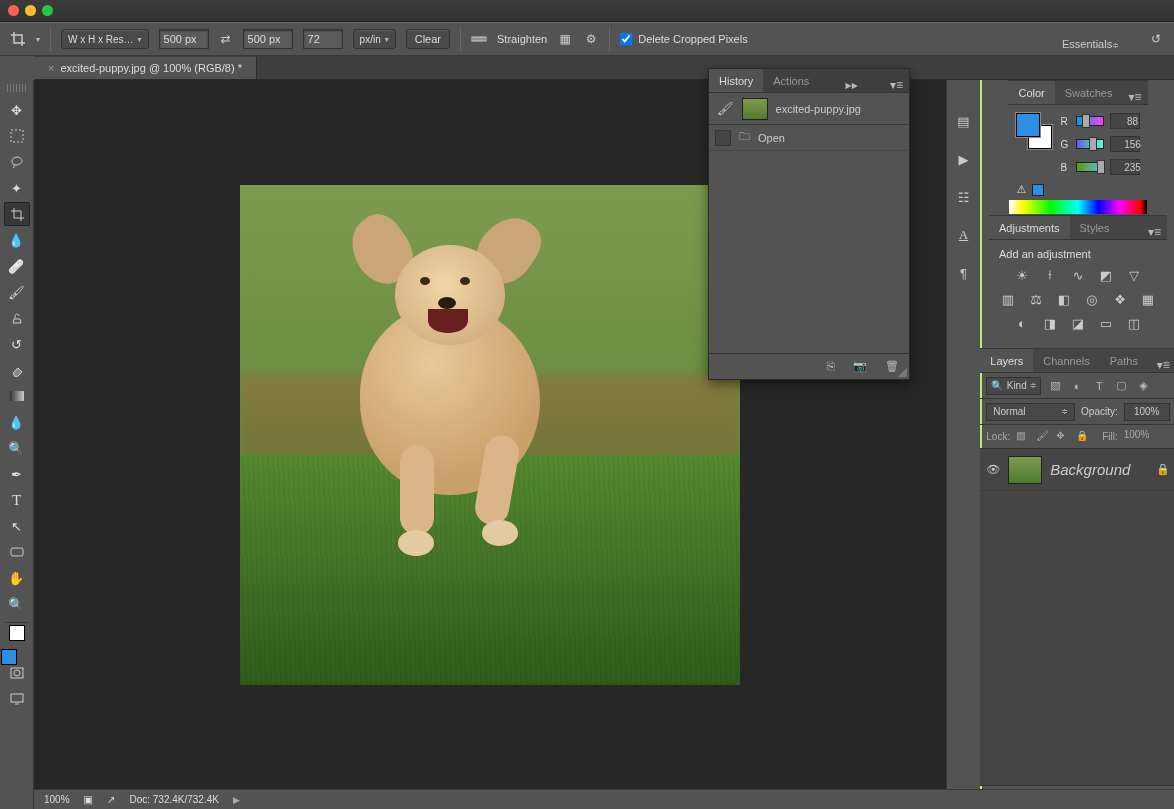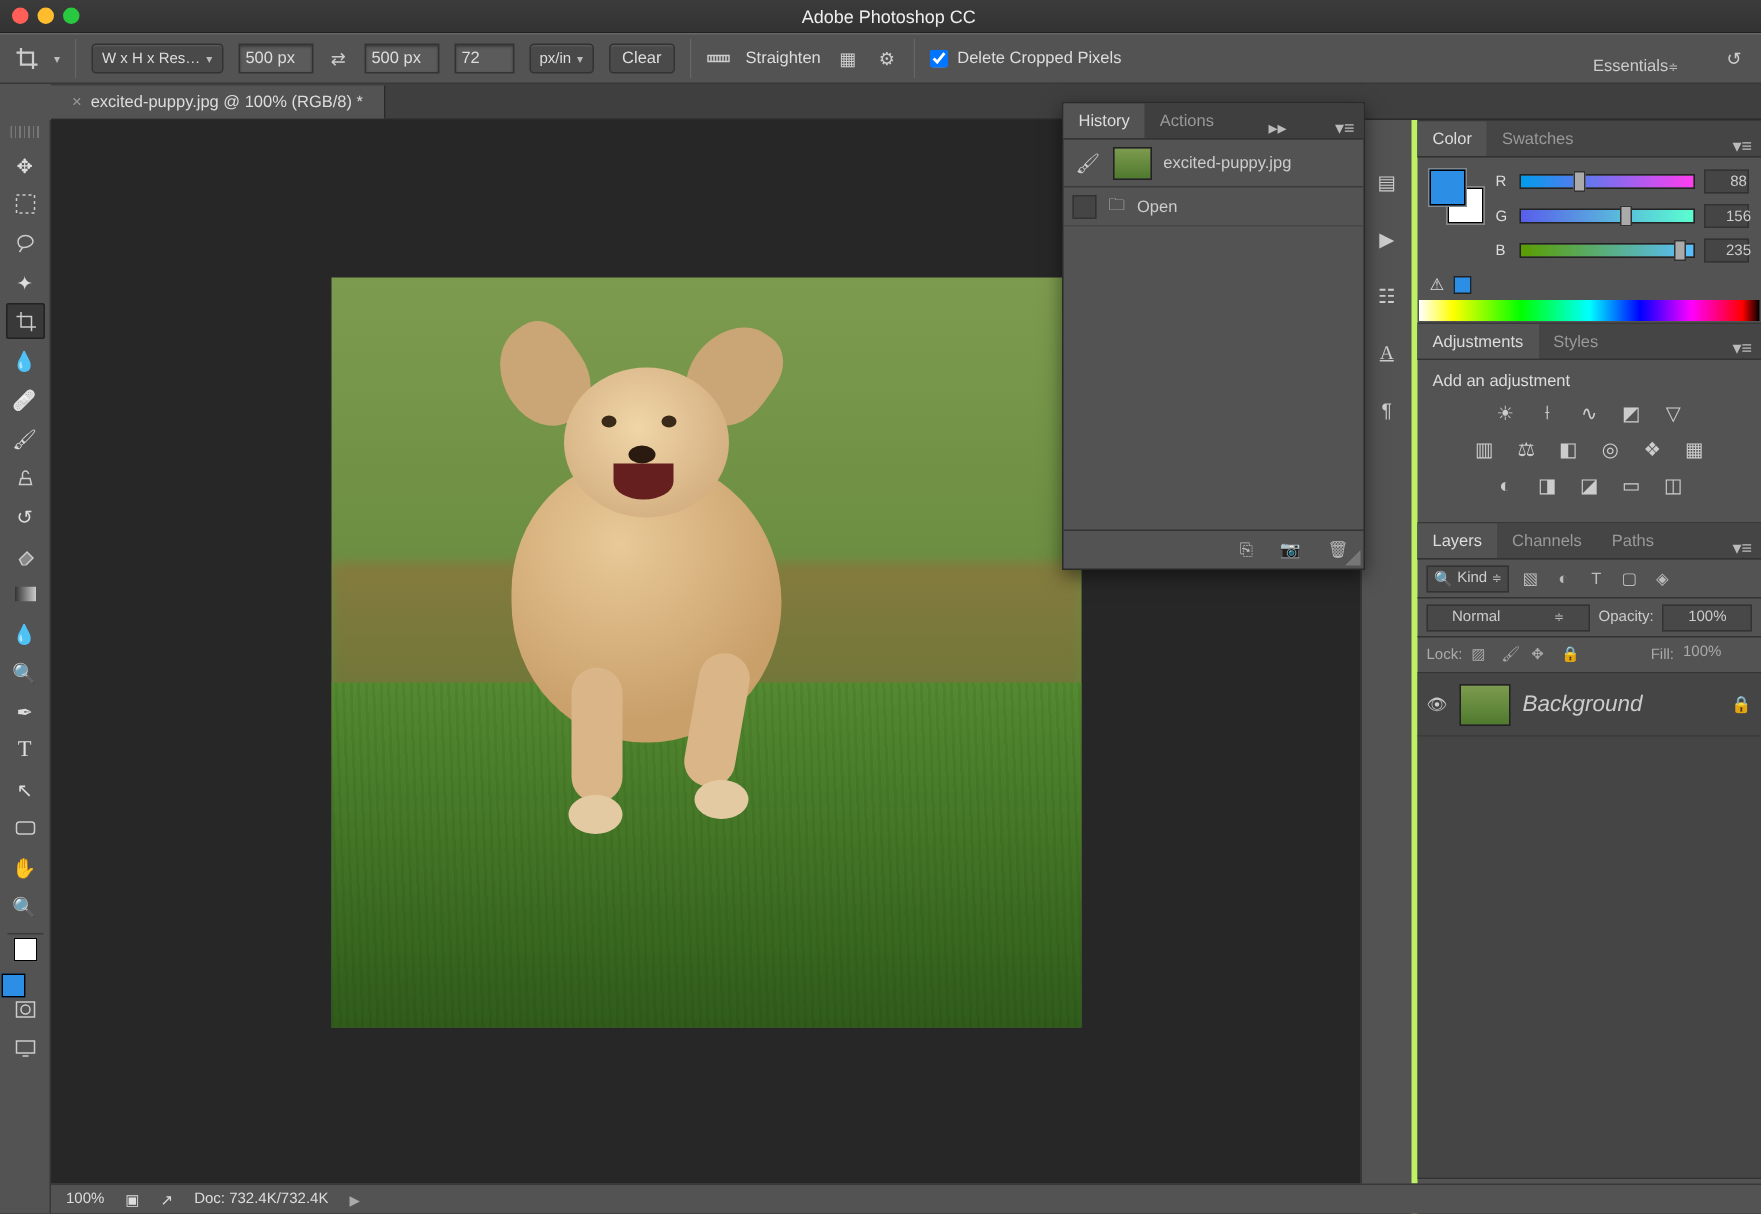--- a/index.html
+++ b/index.html
@@ -60,21 +60,21 @@
 .pup .leg.fl{top:140px;left:40px;} .pup .leg.fr{top:130px;left:120px;transform:rotate(10deg);}
 .pup .paw{width:36px;height:26px;background:#e4caa3;border-radius:50%;position:absolute;}
 .pup .paw.a{top:225px;left:38px;} .pup .paw.b{top:215px;left:122px;}
 
 .statusbar{position:absolute;bottom:0;left:34px;right:0;height:20px;background:#535353;border-top:1px solid #383838;display:flex;align-items:center;gap:14px;padding:0 10px;font-size:10px;color:#ddd;}
 .statusbar .tri{font-size:9px;color:#aaa;}
 
 .dockstrip{width:34px;background:#535353;border-left:1px solid #383838;display:flex;flex-direction:column;align-items:center;padding-top:30px;gap:16px;}
 .dockstrip .di{width:22px;height:22px;display:flex;align-items:center;justify-content:center;color:#ccc;font-size:13px;}
 
-.panels{width:233px;background:#535353;border-left:4px solid #bef264;display:flex;flex-direction:column;}
+.panels{width:194px;background:#535353;border-left:2px solid #bef264;display:flex;flex-direction:column;align-items:center;}
 .panel{border-top:1px solid #383838;}
 .ptabs{height:24px;background:#454545;display:flex;align-items:flex-end;border-bottom:1px solid #333;}
 .ptabs .pt{padding:8px 10px;font-size:11px;color:#999;height:100%;display:flex;align-items:center;}
 .ptabs .pt.act{background:#535353;color:#ddd;}
 .ptabs .menu{margin-left:auto;padding:0 6px;color:#bbb;font-size:12px;}
 
 .colorbody{padding:8px;display:flex;gap:8px;}
 .colorchips{position:relative;width:36px;height:36px;}
 .chipfg{width:24px;height:24px;background:#2d8ee6;border:1px solid #000;box-shadow:0 0 0 1px #888;position:absolute;top:0;left:0;}
 .chipbg{width:24px;height:24px;background:#fff;border:1px solid #000;box-shadow:0 0 0 1px #888;position:absolute;top:12px;left:12px;}
@@ -91,21 +91,21 @@
 
 .adjbody{padding:8px 10px 10px;}
 .adjbody .lbl{font-size:11px;color:#ddd;margin-bottom:6px;}
 .adjgrid{display:flex;justify-content:center;gap:10px;margin:6px 0;}
 .adjgrid span{width:18px;height:18px;display:flex;align-items:center;justify-content:center;color:#ccc;font-size:13px;}
 
 .layersctrl{padding:4px 6px;display:flex;align-items:center;gap:6px;height:26px;border-bottom:1px solid #333;}
 .layersctrl .dd{background:#484848;border:1px solid #333;height:18px;padding:0 4px;display:flex;align-items:center;font-size:10px;gap:3px;}
 .layersctrl .ic{width:16px;height:16px;font-size:11px;color:#bbb;display:flex;align-items:center;justify-content:center;}
 .blendrow{padding:4px 6px;display:flex;align-items:center;gap:6px;height:26px;border-bottom:1px solid #333;font-size:10px;}
-.blendrow .dd{flex:1;background:#484848;border:1px solid #333;height:18px;padding:0 16px;display:flex;align-items:center;justify-content:space-between;}
+.blendrow .dd{flex:1;background:#484848;border:1px solid #333;height:18px;padding:0 6px;display:flex;align-items:center;justify-content:space-between;}
 .lockrow{padding:4px 6px;display:flex;align-items:center;gap:6px;height:24px;border-bottom:1px solid #333;font-size:10px;color:#aaa;}
 .lockrow .ic{width:14px;height:14px;font-size:10px;}
 .layer{height:42px;border-bottom:1px solid #3b3b3b;display:flex;align-items:center;padding:0 6px;gap:8px;}
 .layer .eye{width:14px;color:#ccc;}
 .layer .thumb{width:34px;height:28px;background:linear-gradient(#7d9b4e,#4f7a2e);border:1px solid #222;}
 .layer .lname{flex:1;font-style:italic;font-size:15px;}
 .layer .lock{font-size:11px;color:#ccc;}
 .layerarea{flex:1;background:#454545;overflow:hidden;}
 .layerbtm{height:24px;border-top:1px solid #333;display:flex;align-items:center;justify-content:flex-end;gap:12px;padding:0 8px;}
 .layerbtm span{font-size:12px;color:#bbb;}
@@ -126,21 +126,20 @@
 </style>
 </head>
 <body>
 
 <div class="titlebar">
   <div class="traffic">
     <span class="t-close"></span>
     <span class="t-min"></span>
     <span class="t-max"></span>
   </div>
-  <div class="title">Adobe Photoshop CC</div>
   <div style="width:50px"></div>
 </div>
 
 <div class="optbar">
   <div class="icon-sm">
     <svg width="16" height="16" viewBox="0 0 16 16">
         <path d="M4 1v11h11M1 4h11v11" stroke="#ccc" stroke-width="1.5" fill="none"></path>
       </svg>
   </div>
   <span class="chev">▾</span>

